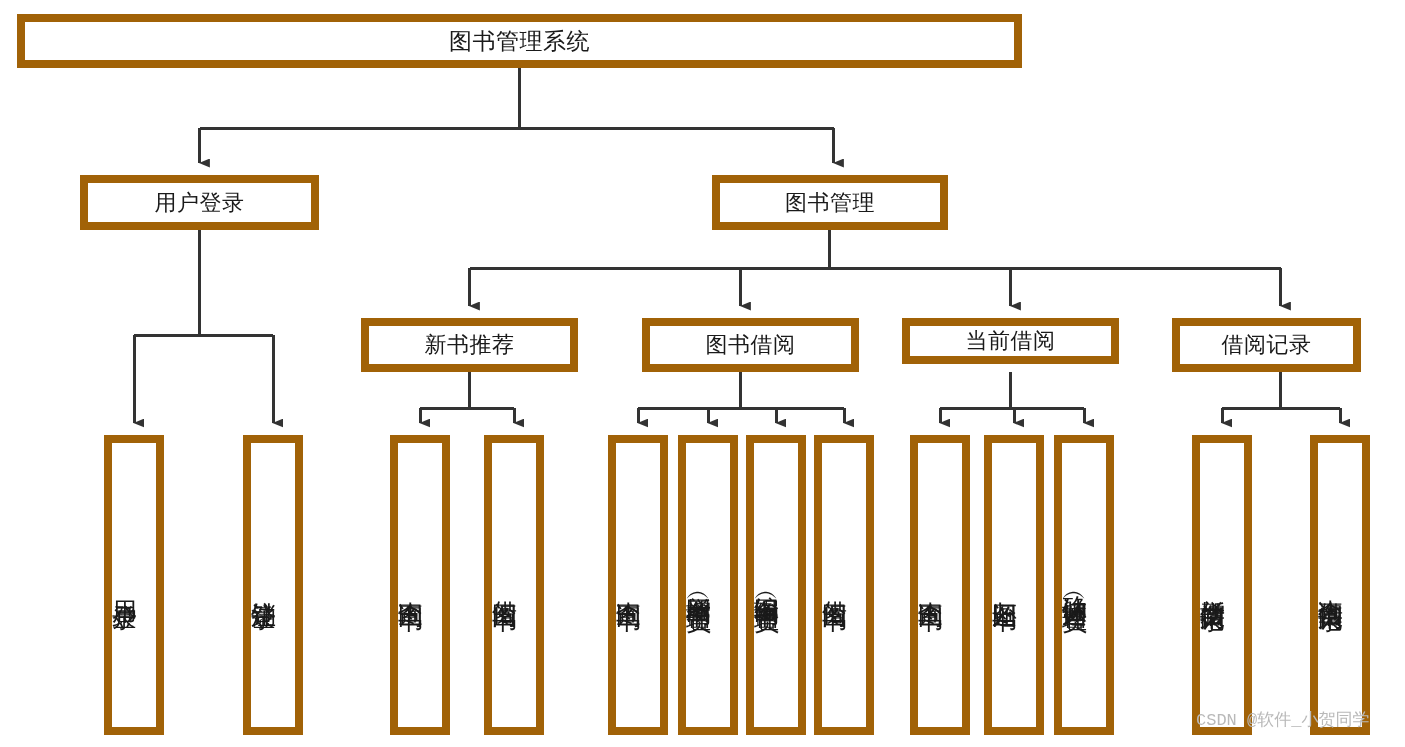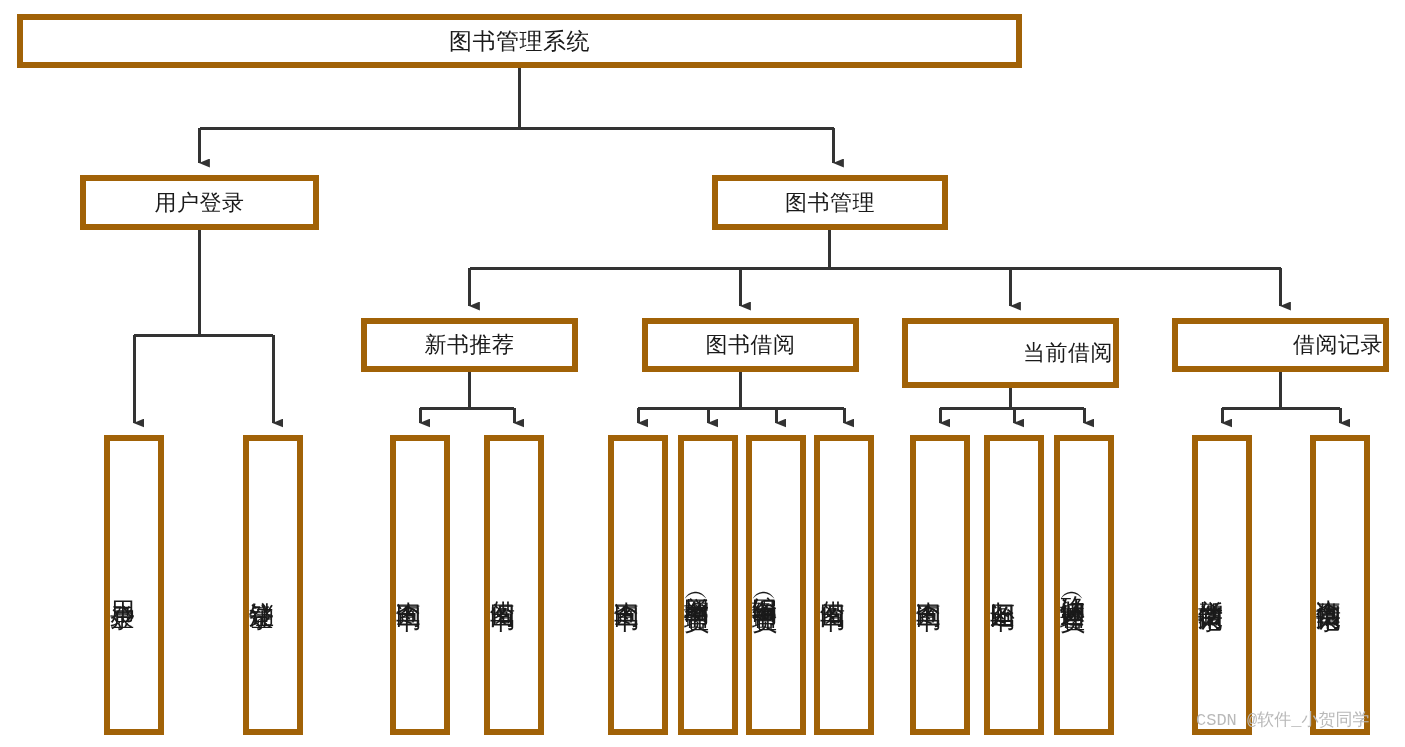--- a/index.html
+++ b/index.html
@@ -23,21 +23,21 @@
     position: absolute;
     left: 0;
     top: 0;
     width: 1405px;
     height: 747px;
     pointer-events: none;
   }
   .node {
     position: absolute;
     box-sizing: border-box;
-    border: 6px solid #a16207;
+    border: 8px solid #a16207;
     background: #ffffff;
     display: flex;
     align-items: center;
     justify-content: center;
     overflow: hidden;
   }
   .node .label {
     color: #1a1a1a;
     font-family: "DejaVu Sans", "Liberation Sans", sans-serif;
     letter-spacing: 0.5px;
@@ -143,24 +143,24 @@
   <div class="node horiz" style="left:712px; top:175px; width:236px; height:55px;">
     <span class="label">图书管理</span>
   </div>
 
   <div class="node horiz" style="left:361px; top:318px; width:217px; height:54px;">
     <span class="label">新书推荐</span>
   </div>
   <div class="node horiz" style="left:632px; top:318px; width:217px; height:54px;margin-left:10px;">
     <span class="label">图书借阅</span>
   </div>
-  <div class="node horiz" style="left:902px; top:318px; width:217px; height:70px;justify-content:flex-end;">
+  <div class="node horiz" style="left:902px; top:318px; width:217px; height:46px;">
     <span class="label">当前借阅</span>
   </div>
-  <div class="node horiz" style="left:1172px; top:318px; width:217px; height:54px;justify-content:flex-end;">
+  <div class="node horiz" style="left:1172px; top:318px; width:189px; height:54px;">
     <span class="label">借阅记录</span>
   </div>
 
   <div class="node vert center" style="left:104px; top:435px; width:60px; height:300px;">
     <span class="label">用户登录</span>
   </div>
   <div class="node vert center" style="left:243px; top:435px; width:60px; height:300px;">
     <span class="label">注销登录</span>
   </div>
   <div class="node vert center" style="left:390px; top:435px; width:60px; height:300px;">

